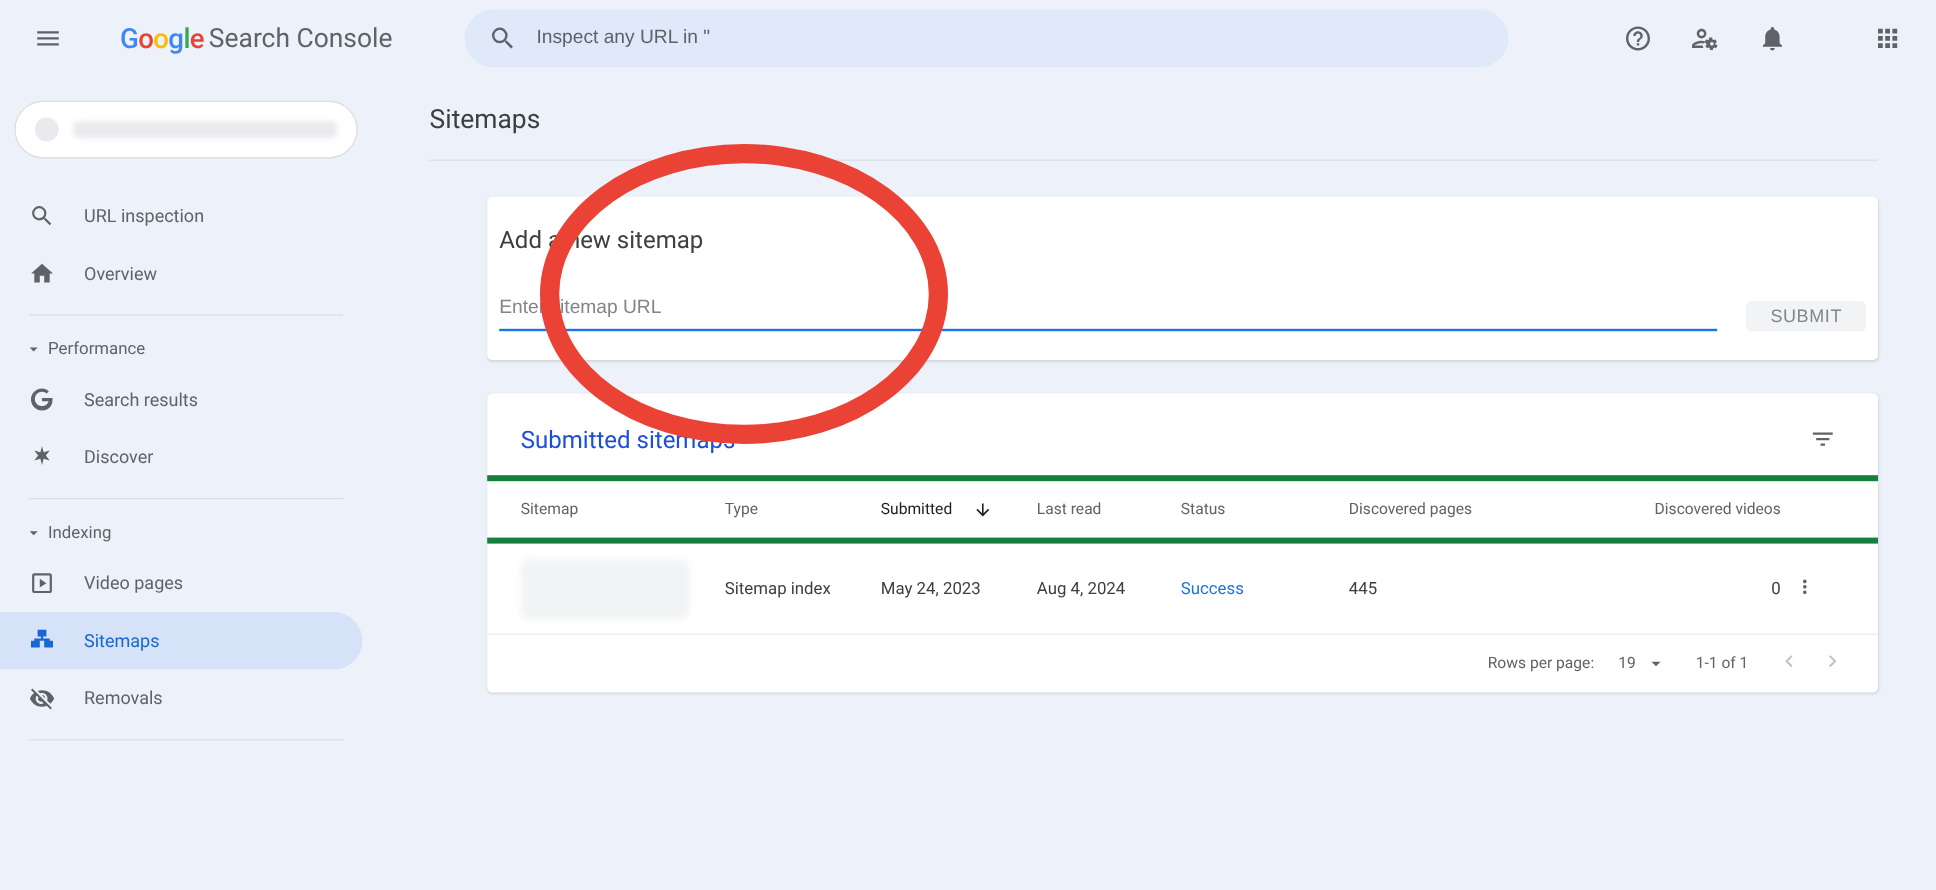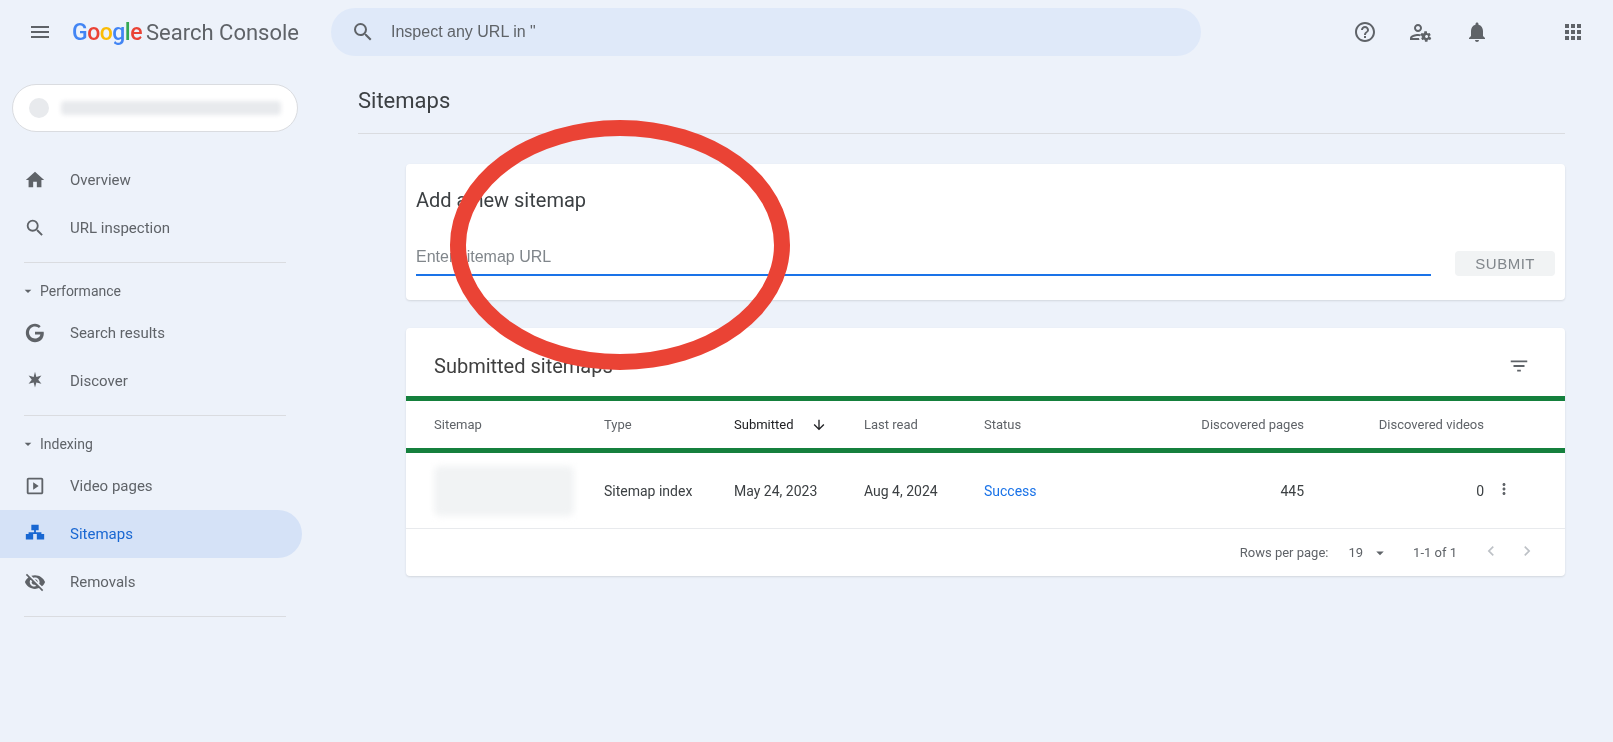--- a/index.html
+++ b/index.html
@@ -10,20 +10,21 @@
   width: 1613px;
   height: 742px;
   overflow: hidden;
   position: relative;
 }
 .header {
   display: flex;
   align-items: center;
   height: 64px;
   padding: 16px 16px;
+  gap: 28px;
 }
 .menu-btn {
   width: 48px; height: 48px;
   display: flex; align-items: center; justify-content: center;
   border-radius: 50%;
   cursor: pointer;
 }
 .menu-btn svg { width: 24px; height: 24px; fill: #5f6368; }
 .brand {
   display: flex; align-items: center;
@@ -144,36 +145,36 @@
   background: #f1f3f4; border: none;
   color: #80868b; font-size: 15px; font-weight: 500;
   border-radius: 4px; cursor: pointer;
   letter-spacing: 0.5px;
 }
 .tbl-card { padding: 0; }
 .tbl-header {
   display: flex; align-items: center; justify-content: space-between;
   padding: 20px 28px 12px 28px;
 }
-.tbl-title { font-size: 20px; color: #404040; }
+.tbl-title { font-size: 20px; color: #1d4ed8; }
 .tbl-filter svg { width: 22px; height: 22px; fill: #5f6368; }
 .tbl-head, .tbl-row {
   display: flex; align-items: center;
   padding: 0 28px;
   border-top: 5px solid #15803d;
   min-height: 52px;
 }
 .tbl-head { color: #5f6368; font-size: 13px; }
 .tbl-row { color: #3c4043; font-size: 14px; }
 .col-sitemap { flex: 0 0 170px; }
 .col-type { flex: 0 0 130px; }
 .col-submitted { flex: 0 0 130px; }
 .col-lastread { flex: 0 0 120px; }
 .col-status { flex: 0 0 140px; }
-.col-discpages { flex: 0 0 180px; text-align: right; }
+.col-discpages { flex: 0 0 180px; }
 .col-discvideos { flex: 0 0 180px; text-align: right; }
 .col-more { flex: 0 0 40px; text-align: center; }
 .submitted-hdr { display: flex; align-items: center; gap: 18px; color: #202124; }
 .submitted-hdr svg { width: 16px; height: 16px; fill: #202124; }
 .blur-cell {
   width: 140px; height: 50px; background: #f1f3f4; border-radius: 6px;
   filter: blur(3px);
 }
 .status-link { color: #1a73e8; }
 .more-btn svg { width: 18px; height: 18px; fill: #5f6368; }
@@ -240,29 +241,29 @@
 </div>
 
 <div class="layout">
   <div class="sidebar">
     <div class="property-sel">
       <div class="favicon"></div>
       <div class="blur"></div>
     </div>
     <div class="nav-item">
       <svg viewBox="0 0 24 24">
+          <path d="M15.5 14h-.79l-.28-.27A6.471 6.471 0 0016 9.5 6.5 6.5 0 109.5 16c1.61 0 3.09-.59 4.23-1.57l.27.28v.79l5 4.99L20.49 19l-4.99-5zm-6 0C7.01 14 5 11.99 5 9.5S7.01 5 9.5 5 14 7.01 14 9.5 11.99 14 9.5 14z"></path>
+        </svg>
+      <span>URL inspection</span>
+    </div>
+    <div class="nav-item">
+      <svg viewBox="0 0 24 24">
           <path d="M10 20v-6h4v6h5v-8h3L12 3 2 12h3v8z"></path>
         </svg>
       <span>Overview</span>
-    </div>
-    <div class="nav-item">
-      <svg viewBox="0 0 24 24">
-          <path d="M15.5 14h-.79l-.28-.27A6.471 6.471 0 0016 9.5 6.5 6.5 0 109.5 16c1.61 0 3.09-.59 4.23-1.57l.27.28v.79l5 4.99L20.49 19l-4.99-5zm-6 0C7.01 14 5 11.99 5 9.5S7.01 5 9.5 5 14 7.01 14 9.5 11.99 14 9.5 14z"></path>
-        </svg>
-      <span>URL inspection</span>
     </div>
     <div class="nav-divider"></div>
     <div class="nav-section">
       <svg viewBox="0 0 24 24">
           <path d="M7 10l5 5 5-5z"></path>
         </svg>
       <span>Performance</span>
     </div>
     <div class="nav-item">
       <svg viewBox="0 0 24 24">

